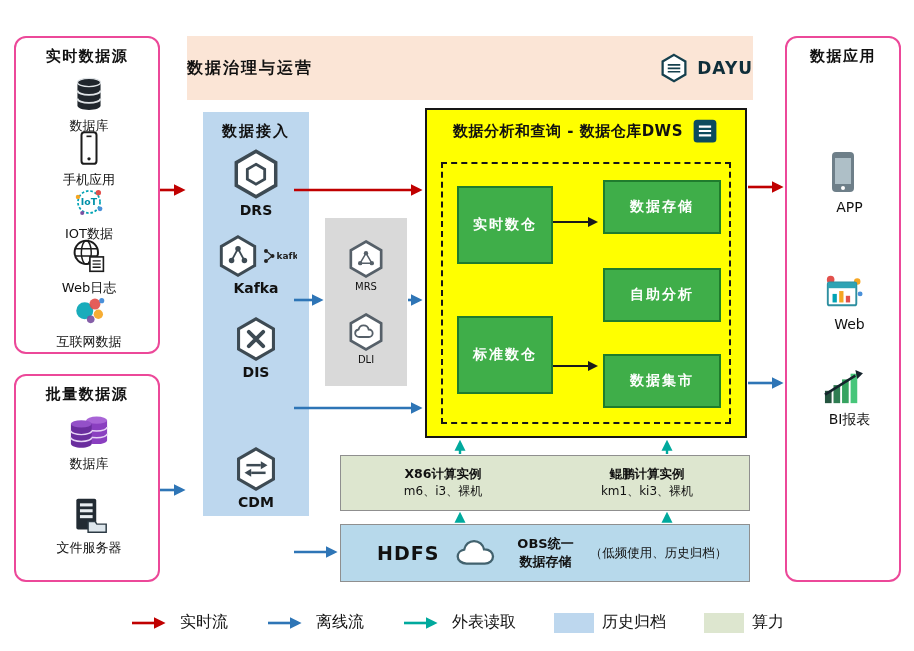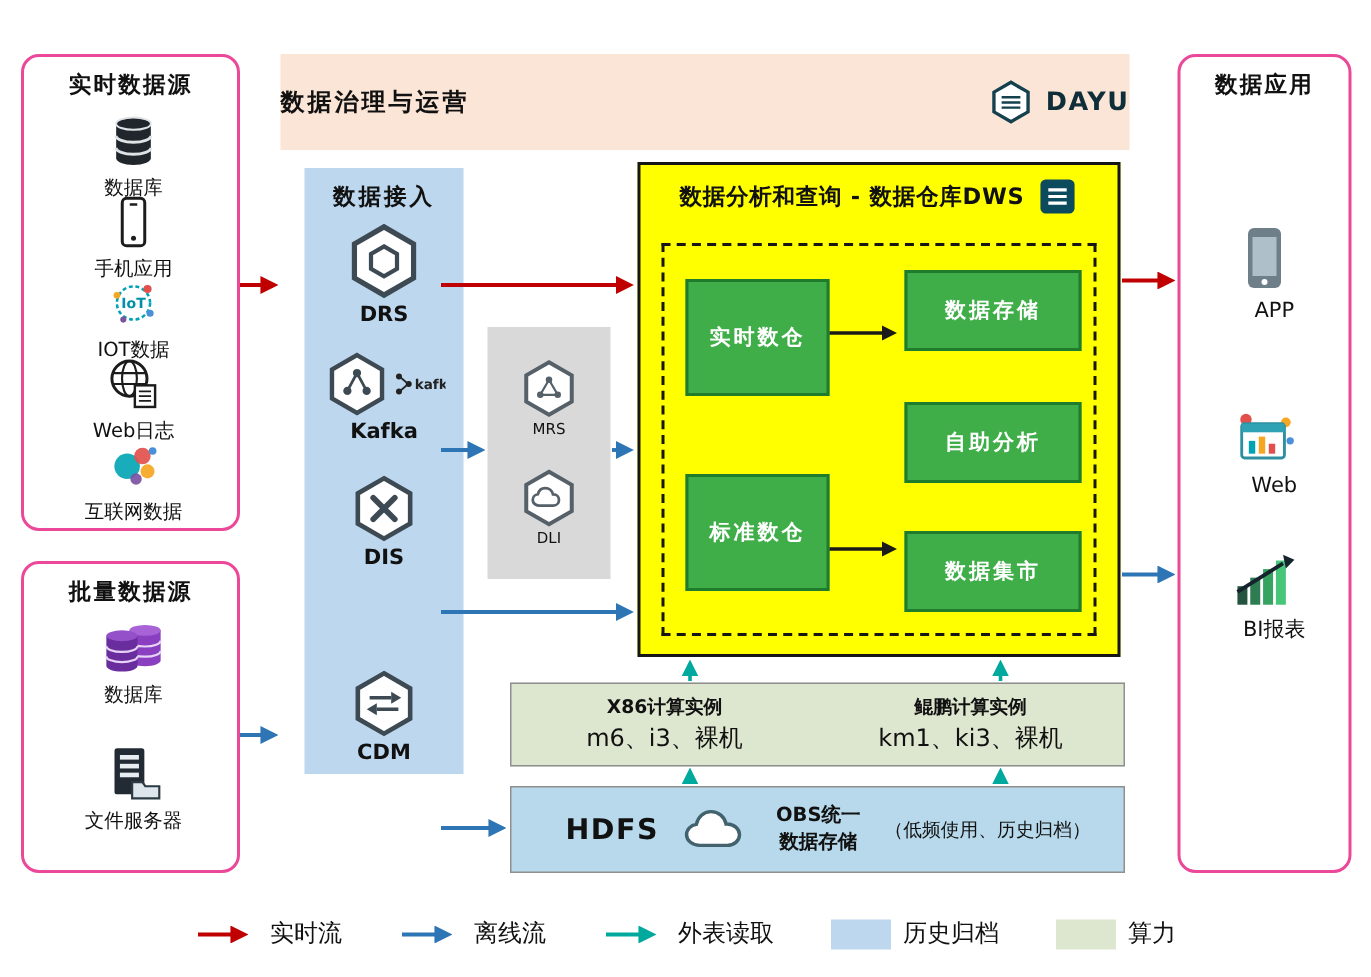--- a/index.html
+++ b/index.html
@@ -48,21 +48,21 @@
   #cell-rt  { left:30px;  top:76px;  width:96px;  height:78px; }
   #cell-std { left:30px;  top:206px; width:96px;  height:78px; }
   #cell-iq  { left:176px; top:70px;  width:118px; height:54px; }
   #cell-sa  { left:176px; top:158px; width:118px; height:54px; }
   #cell-dm  { left:176px; top:244px; width:118px; height:54px; }
 
   #compute-box { position:absolute; left:340px; top:455px; width:410px; height:56px; background:#dde6cf;
     border:1px solid #8f8f8f; display:flex; }
   .compute-group { flex:1; display:flex; flex-direction:column; align-items:center; justify-content:center; line-height:1.45;text-align:center; }
   .compute-name { font-weight:bold; font-size:12.5px; }
-  .compute-spec { font-size:16px; }
+  .compute-spec { font-size:12px; }
 
   #hdfs-box { position:absolute; left:340px; top:524px; width:410px; height:58px; background:#b7d9eb;
     border:1px solid #8f8f8f; display:flex; align-items:center; padding-left:36px; gap:16px; }
   .hdfs-label { font-weight:bold; font-size:19px; letter-spacing:1px; }
   .obs-title { font-weight:bold; font-size:13px; text-align:center; line-height:1.35; }
   .obs-note { font-size:12.5px; }
 
   .app-item { position:absolute; width:100%; display:flex; flex-direction:column; align-items:center; gap:5px; }
   #app-item-app { top:112px; } #app-item-web { top:235px; } #app-item-bi { top:330px; }
   .app-label { font-size:14px;margin-left:13px; }

